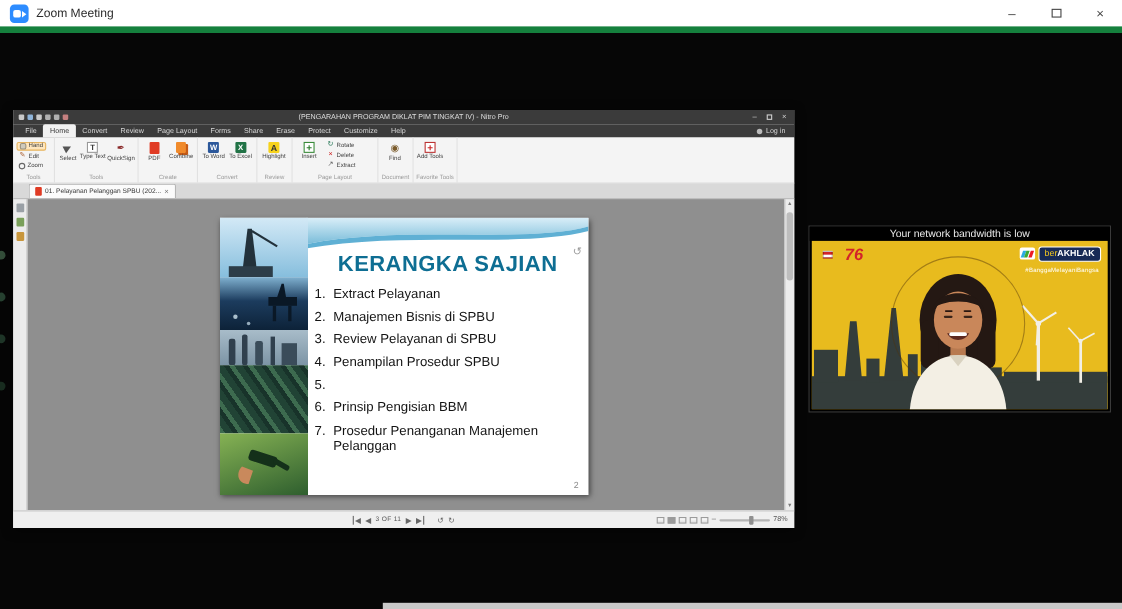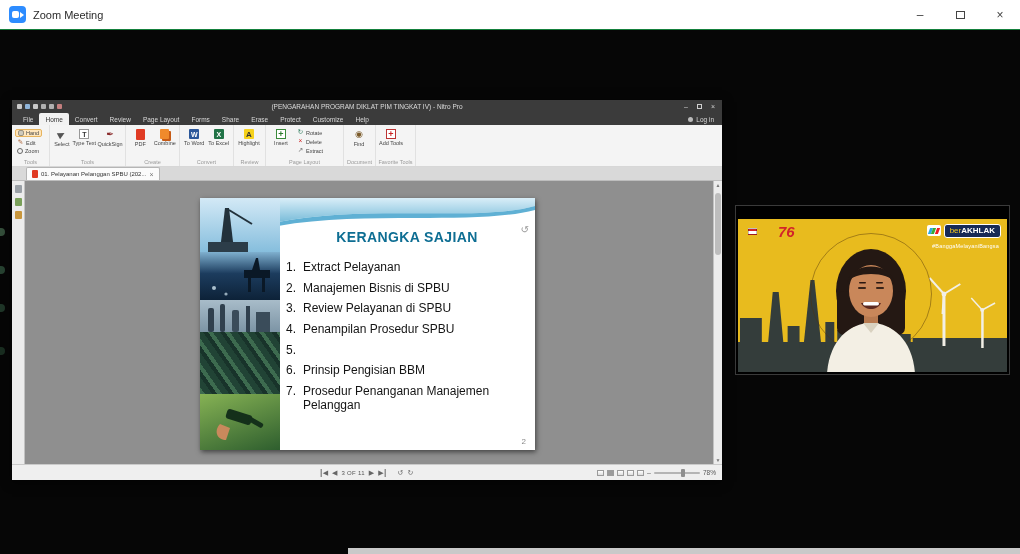--- a/index.html
+++ b/index.html
@@ -2,21 +2,21 @@
 <html><head>
 <meta charset="utf-8">
 <style>
   *{margin:0;padding:0;box-sizing:border-box}
   html,body{width:1020px;height:554px;overflow:hidden;background:#050505;
     font-family:"Liberation Sans","DejaVu Sans",sans-serif}
   body{position:relative}
 
   
   .titlebar{position:absolute;left:0;top:0;width:1020px;height:30px;background:#fff;
-    border-bottom:1px solid #15803d;display:flex;align-items:center;z-index:50}
+    border-bottom:6px solid #15803d;display:flex;align-items:center;z-index:50}
   .zoom-logo{width:17px;height:17px;border-radius:4px;background:#2D8CFF;margin:0 7px 0 9px;position:relative;flex:none}
   .zoom-logo:after{content:"";position:absolute;left:3px;top:5px;width:7px;height:7px;background:#fff;border-radius:2px}
   .zoom-logo:before{content:"";position:absolute;right:2px;top:6px;border-left:4px solid #fff;
     border-top:3px solid transparent;border-bottom:3px solid transparent}
   .tb-title{font-size:11px;color:#2b2b2b}
   .win-controls{margin-left:auto;display:flex;height:100%}
   .win-btn{width:40px;height:100%;display:flex;align-items:center;justify-content:center;font-size:12px;color:#444}
   .sq{display:inline-block;width:9px;height:8px;border:1px solid #444}
 
   .stage{position:absolute;left:0;top:30px;width:1020px;height:524px;background:#060606}
@@ -75,21 +75,21 @@
     display:flex;flex-direction:column;align-items:center;padding-top:4px;gap:5px}
   .sideic{width:7px;height:8px;border-radius:1px}
   .vscroll{position:absolute;right:0;top:0;bottom:0;width:9px;background:#ececec;border-left:1px solid #c2c2c2}
   .varr{position:absolute;left:0;right:0;text-align:center;font-size:5px;color:#777}
   .vthumb{position:absolute;left:1px;right:1px;top:12px;height:62px;background:#bdbdbd;border-radius:3px}
 
   
   .page{position:absolute;left:188px;top:17px;width:335px;height:252px;background:#fff;box-shadow:1px 2px 5px rgba(0,0,0,.55)}
   .wave{position:absolute;left:78px;top:0;right:0;height:30px}
   .slide-title{position:absolute;left:86px;top:31px;width:242px;text-align:center;
-    font-size:14px;font-weight:bold;color:#0E6E93;letter-spacing:.4px;white-space:nowrap}
+    font-size:20px;font-weight:bold;color:#0E6E93;letter-spacing:.4px;white-space:nowrap}
   .refresh-gly{position:absolute;right:6px;top:26px;font-size:10px;color:#9a9a9a}
   .slist{position:absolute;left:86px;top:62px;width:228px}
   .sitem{display:flex;font-size:12px;color:#141414;line-height:1.18;margin-bottom:6.5px}
   .sitem .n{width:17px;flex:none}
   .pagenum{position:absolute;right:9px;bottom:4px;font-size:8px;color:#8a8a8a}
 
   .photos{position:absolute;left:0;top:0;width:80px;height:252px;display:flex;flex-direction:column}
   .ph{position:relative;overflow:hidden}
   .ph1{height:54px;background:linear-gradient(#d3e9f6,#86bedd)}
   .ph2{height:48px;background:linear-gradient(#7fb0cf 0%,#1c3c5e 45%,#0d2238 100%)}
@@ -111,21 +111,21 @@
   .dashgly{font-size:7px;color:#666}
 
   
   .cam{position:absolute;left:735px;top:205px;width:275px;height:170px;background:#000;border:1px solid #3a3a3a}
   .cam-banner{position:absolute;left:0;top:0;right:0;height:13px;background:#000;color:#e8e8e8;font-size:9.5px;
     display:flex;align-items:center;justify-content:center;white-space:nowrap}
   .cam-video{position:absolute;left:2px;top:13px;right:2px;bottom:2px;background:#E8BB1E;overflow:hidden}
   .skyline{position:absolute;left:0;bottom:0;width:100%;height:110px}
   .ring{position:absolute;left:72px;top:14px;width:122px;height:122px;border:1px solid rgba(80,50,10,.45);border-radius:50%}
   .woman{position:absolute;left:73px;top:20px;width:120px;height:135px}
-  .logo76{position:absolute;left:10px;top:5px;display:flex;align-items:center;gap:21px}
+  .logo76{position:absolute;left:10px;top:5px;display:flex;align-items:center;gap:11px}
   .flag{width:9px;height:7px;border:1px solid rgba(0,0,0,.25);background:linear-gradient(#d2232a 50%,#fff 50%)}
   .logo76 .seven6{color:#D2232A;font-weight:bold;font-style:italic;font-size:15px;line-height:1}
   .badge-wrap{position:absolute;right:6px;top:5px;display:flex;align-items:center;gap:3px}
   .pertamina{width:14px;height:11px;background:#fff;border-radius:2px;display:flex;align-items:center;justify-content:center;gap:1px}
   .pbar{width:2.5px;height:6px;transform:skewX(-20deg)}
   .berakhlak{background:#172A56;border:1px solid #fff;border-radius:3px;padding:1px 5px;font-size:8px;line-height:1.2;white-space:nowrap}
   .berakhlak .ber{color:#f4c81f;}
   .berakhlak .akh{color:#fff;font-weight:bold}
   .hashtag{position:absolute;right:8px;top:24px;font-size:5.5px;color:#fff;letter-spacing:.2px}
 </style>
@@ -425,20 +425,21 @@
       <span class="dashgly">–</span>
       <div class="slider">
         <div class="sthumb"></div>
       </div>
       <span class="zpct">78%</span>
     </div>
   </div>
 </div>
 
 <div class="cam">
+  <div class="cam-banner">Your network bandwidth is low</div>
   <div class="cam-video">
 
     <svg class="skyline" viewBox="0 0 271 110" preserveAspectRatio="none">
       <g fill="#343d3b">
         <rect x="0" y="80" width="271" height="30"></rect>
         <rect x="2" y="56" width="22" height="30"></rect>
         <path d="M30 84 L46 84 L41 30 L35 30 Z"></path>
         <rect x="50" y="64" width="12" height="22"></rect>
         <path d="M66 84 L84 84 L77 18 L73 18 Z"></path>
         <rect x="88" y="60" width="9" height="26"></rect>

